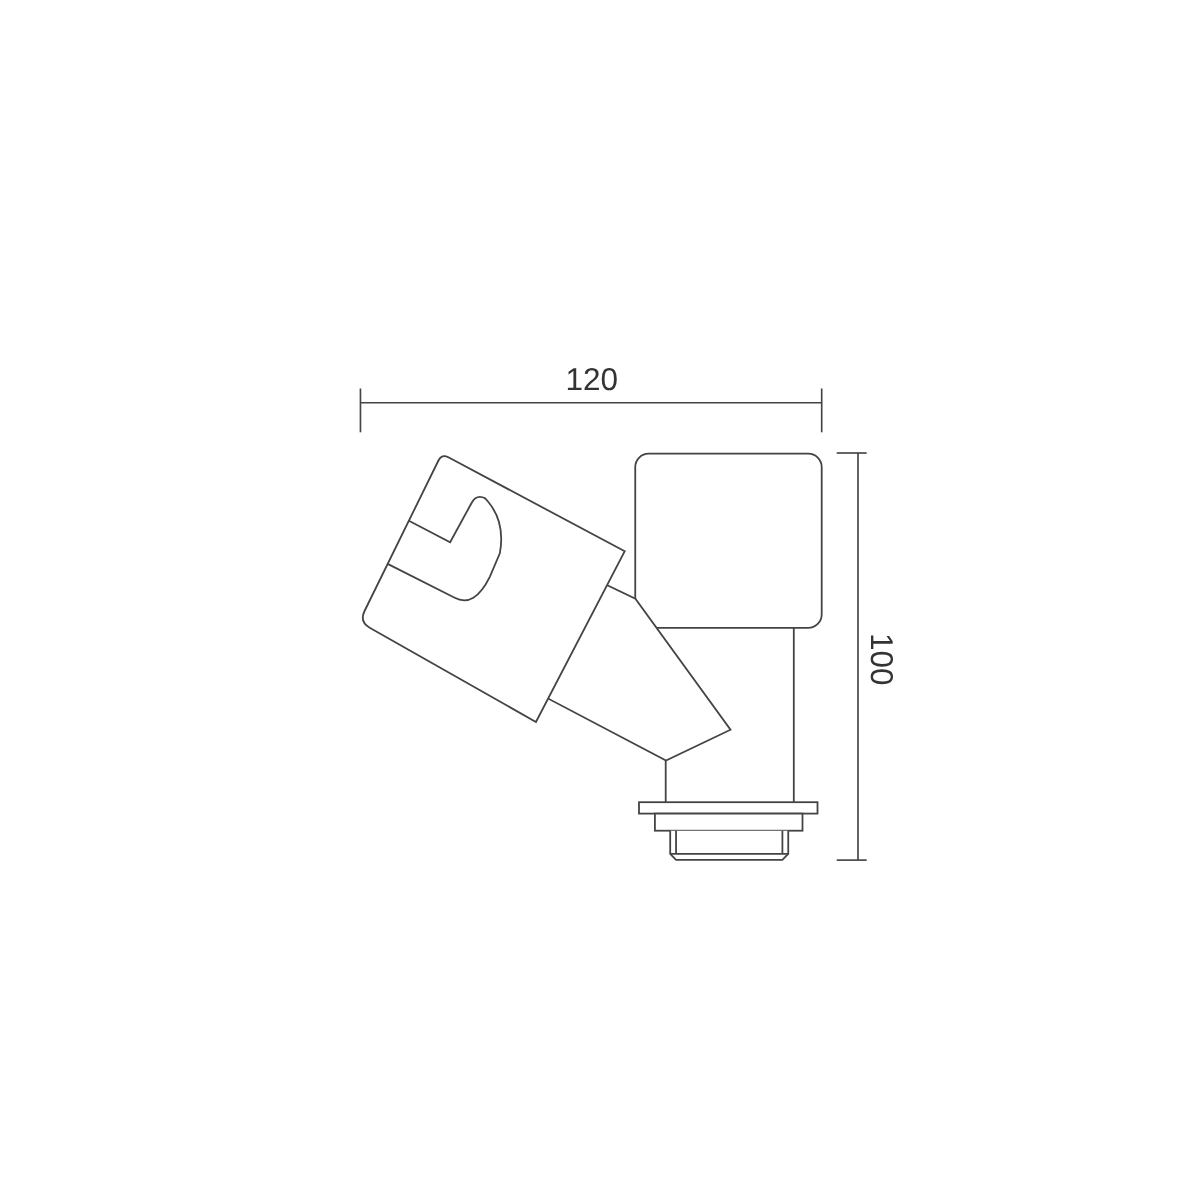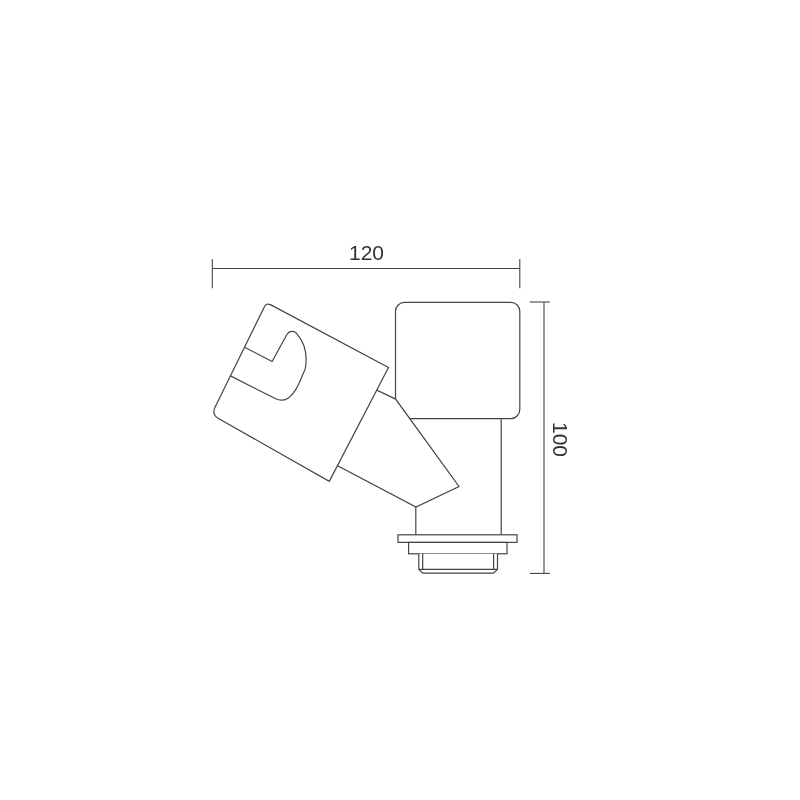--- a/index.html
+++ b/index.html
@@ -1,16 +1,16 @@
 <!DOCTYPE html>
 <html><head>
 <meta charset="utf-8">
 <style>
   html,body{margin:0;padding:0;background:#ffffff;}
-  .page{width:716px;height:800px;position:relative;background:#ffffff;}
+  .page{width:716px;height:800px;position:relative;background:#ffffff;padding-left:28px;}
   text{font-family:"Liberation Sans",sans-serif;fill:#333333;}
 </style>
 </head>
 <body>
 <div class="page">
 <svg width="800" height="800" viewBox="0 0 800 800">
 
   <rect x="0" y="0" width="800" height="800" fill="#ffffff"></rect>
 
   <g fill="none" stroke="#444444" stroke-width="1.2" stroke-linejoin="miter">

